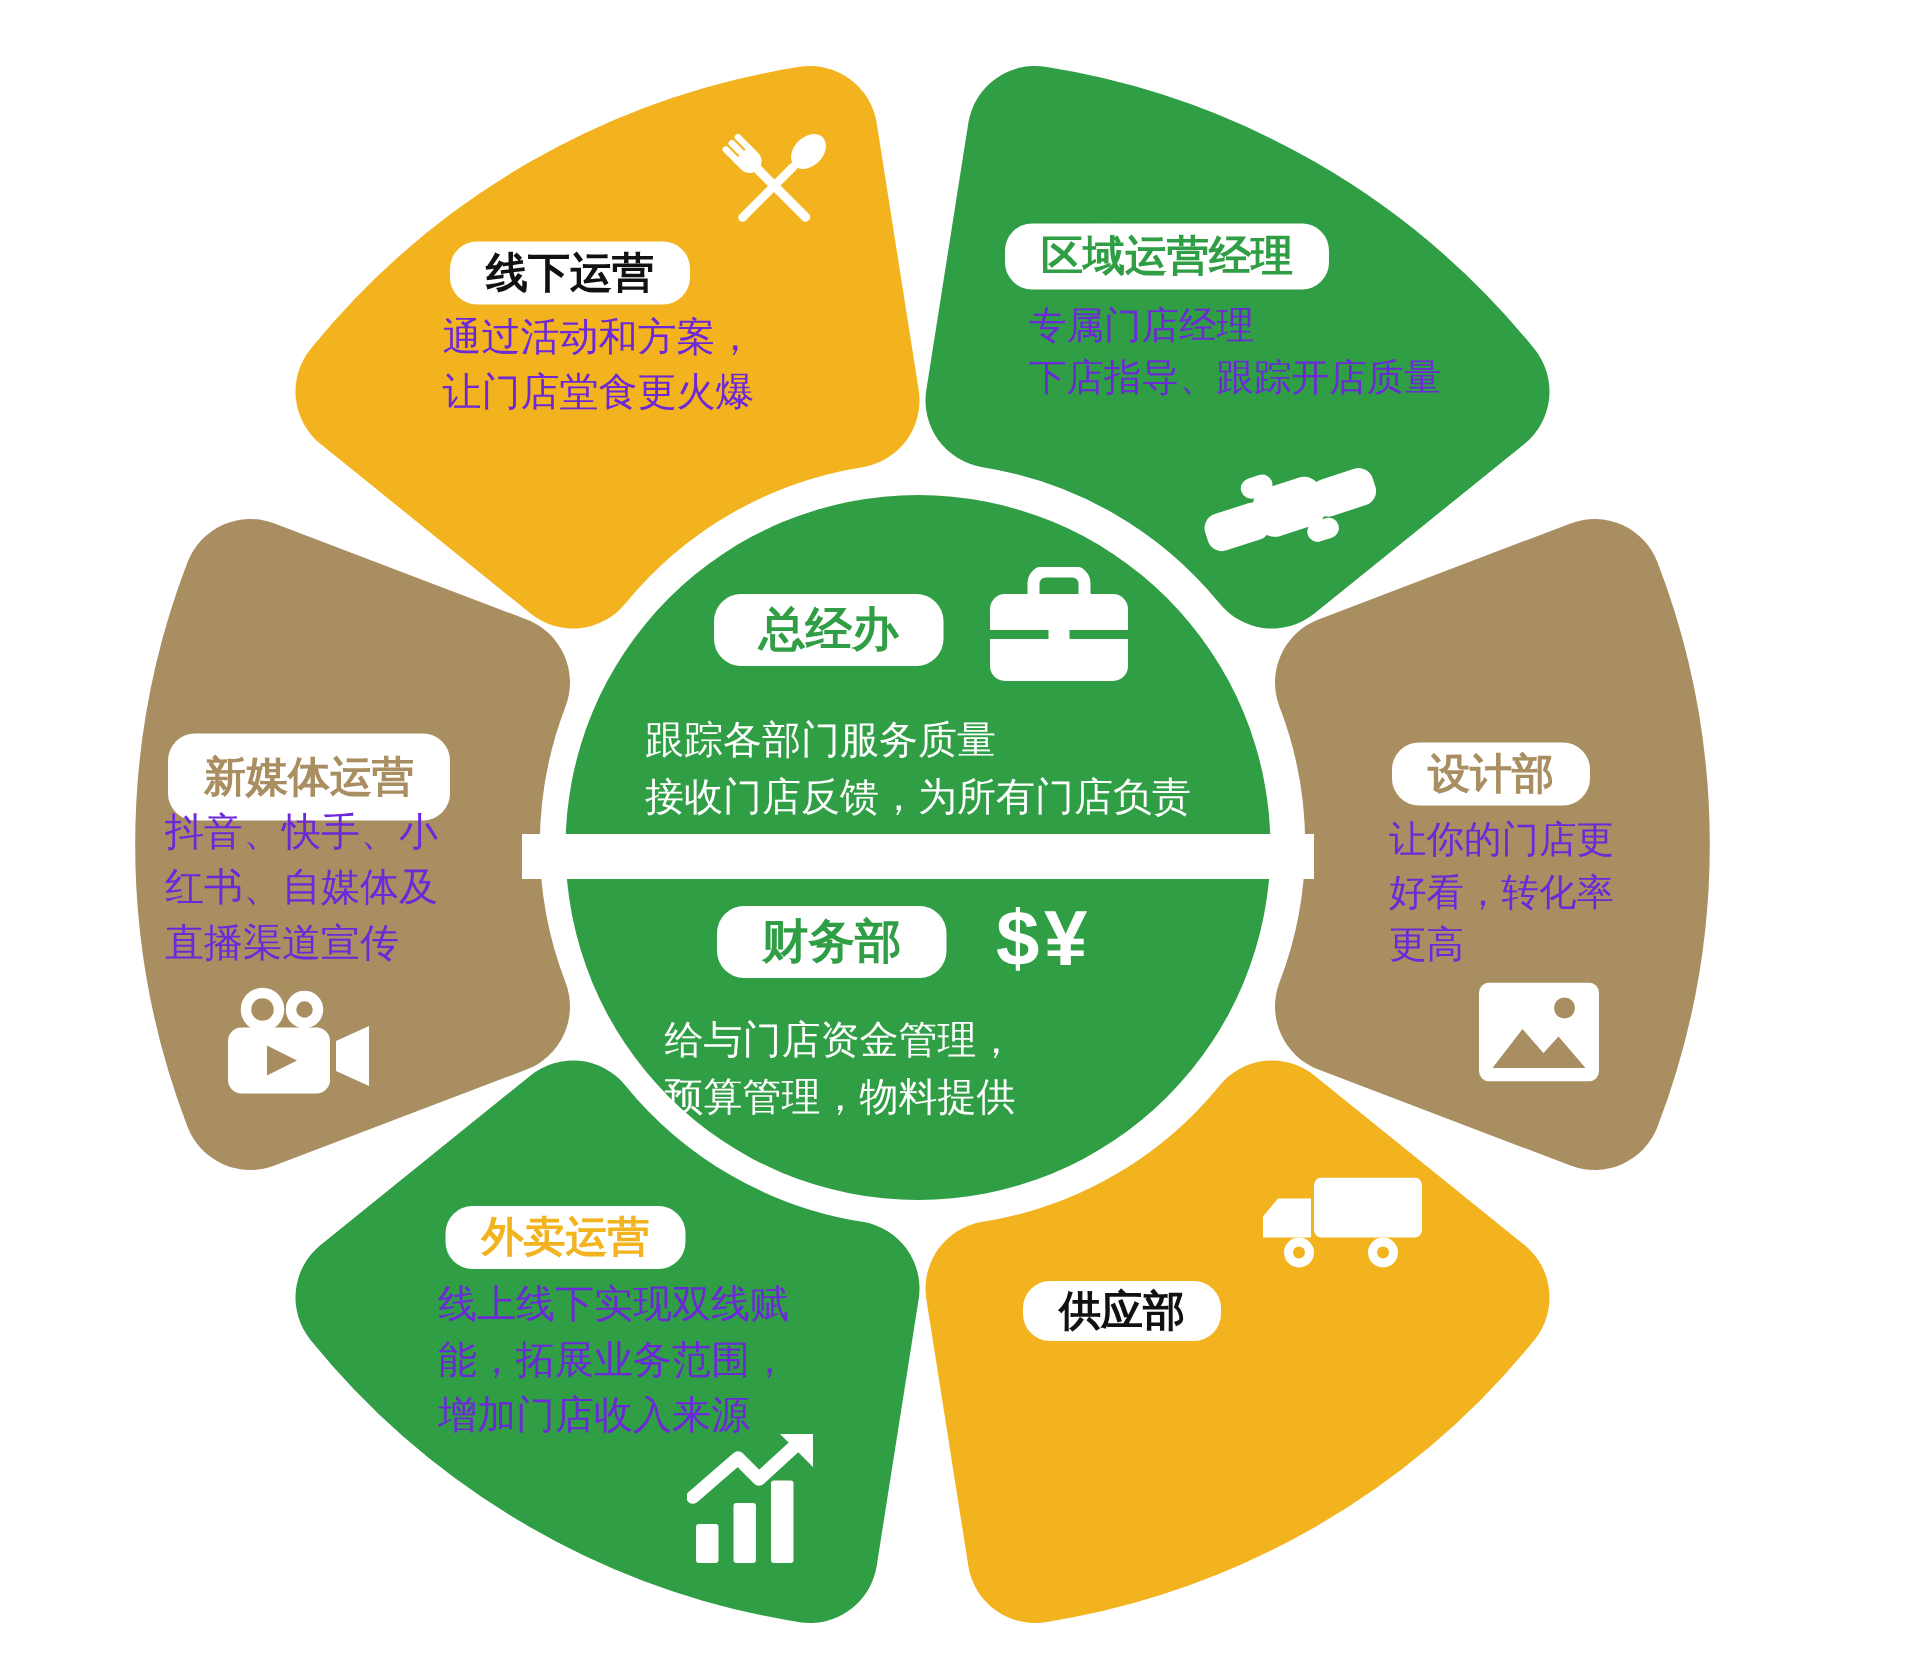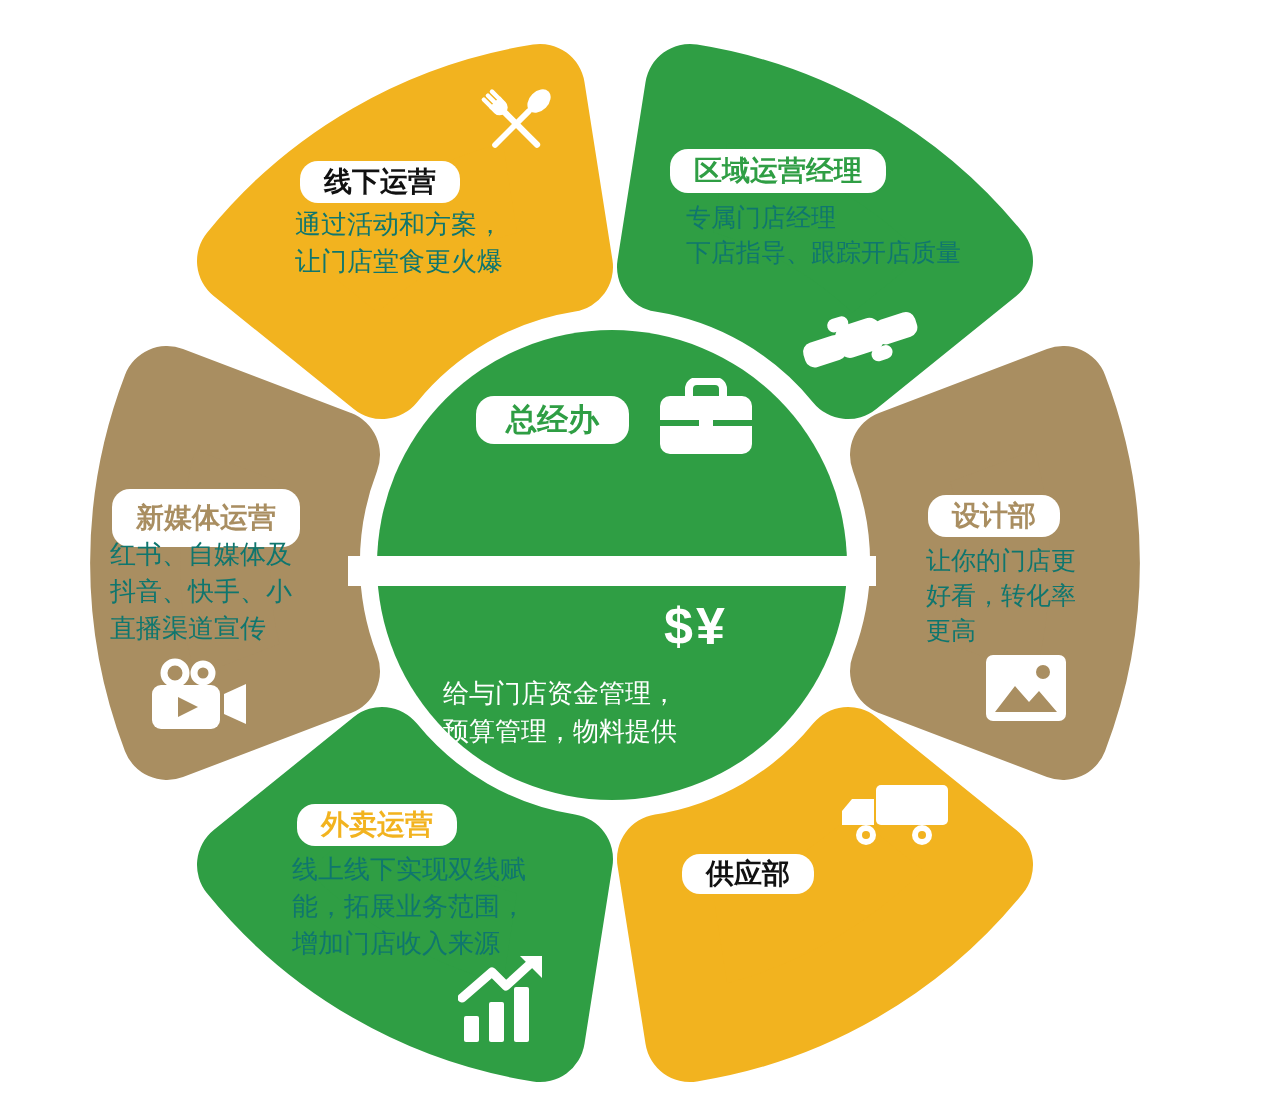--- a/index.html
+++ b/index.html
@@ -6,21 +6,21 @@
   html,body { margin:0; padding:0; background:#fff; }
   body { font-family:"Liberation Sans","DejaVu Sans",sans-serif; }
   .stage { position:relative; width:1286px; height:1114px; background:#fff; overflow:hidden; }
   svg.ring { position:absolute; left:0; top:0; }
   .pill {
     position:absolute; background:#fff; border-radius:18px;
     display:inline-flex; align-items:center; justify-content:center;
     font-weight:700; white-space:nowrap; padding:0 24px;
   }
   .pill.big { padding:0 30px; }
-  .desc { position:absolute; color:#0f766e; font-weight:400; }
+  .desc { position:absolute; color:#6d28d9; font-weight:400; }
   .desc div { white-space:nowrap; }
   .desc.light { color:#fff; }
   .icon { position:absolute; }
   .currency {
     position:absolute; color:#fff; font-weight:800; white-space:nowrap;
   }
 </style>
 </head>
 <body>
 
@@ -110,39 +110,44 @@
       <rect x="6" y="60" width="15" height="26" rx="2"></rect>
       <rect x="31" y="46" width="15" height="40" rx="2"></rect>
       <rect x="56" y="31" width="15" height="55" rx="2"></rect>
     </g>
     <path d="M4,42 L34,16 L48,30 L72,8" fill="none" stroke="#fff" stroke-width="9" stroke-linecap="round" stroke-linejoin="round"></path>
     <polygon points="62,0 84,0 84,22" fill="#fff"></polygon>
   </svg>
 
   <div class="pill" style="left: 112px; top: 489px; height: 58px; font-size: 28px; color: rgb(169, 142, 97);">新媒体运营</div>
   <div class="desc" style="left:110px;top:536px;font-size:26px;line-height:37px;">
+    <div>抖音、快手、小</div>
     <div>红书、自媒体及</div>
-    <div>抖音、快手、小</div>
     <div>直播渠道宣传</div>
   </div>
   <svg class="icon" style="left:148px;top:658px;" width="102" height="74" viewBox="0 0 102 74">
     <circle cx="27" cy="15" r="11" fill="none" stroke="#fff" stroke-width="7"></circle>
     <circle cx="55" cy="15" r="9" fill="none" stroke="#fff" stroke-width="7"></circle>
     <rect x="4" y="27" width="68" height="44" rx="9" fill="#fff"></rect>
     <polygon points="76,36 98,26 98,66 76,56" fill="#fff"></polygon>
     <polygon points="30,39 50,49 30,59" fill="#A98E61"></polygon>
   </svg>
 
   <div class="pill big" style="left: 476px; top: 396px; height: 48px; font-size: 31px; color: rgb(47, 158, 68);">总经办</div>
   <svg class="icon" style="left:658px;top:378px;" width="96" height="78" viewBox="0 0 96 78">
     <rect x="31" y="3" width="34" height="24" rx="8" fill="none" stroke="#fff" stroke-width="8"></rect>
     <rect x="2" y="18" width="92" height="58" rx="10" fill="#fff"></rect>
     <rect x="2" y="42" width="92" height="6" fill="#2F9E44"></rect>
     <rect x="41" y="38" width="14" height="13" rx="3" fill="#fff"></rect>
   </svg>
+  <div class="desc light" style="left:430px;top:474px;font-size:26px;line-height:38px;">
+    <div>跟踪各部门服务质量</div>
+    <div>接收门店反馈，为所有门店负责</div>
+  </div>
 
+  <div class="pill big" style="left: 478px; top: 604px; height: 48px; font-size: 31px; color: rgb(47, 158, 68);">财务部</div>
   <div class="currency" style="left:664px;top:596px;font-size:52px;letter-spacing:3px;">$¥</div>
   <div class="desc light" style="left:443px;top:674px;font-size:26px;line-height:38px;">
     <div>给与门店资金管理，</div>
     <div>预算管理，物料提供</div>
   </div>
 
 </div>
 
 </body></html>

